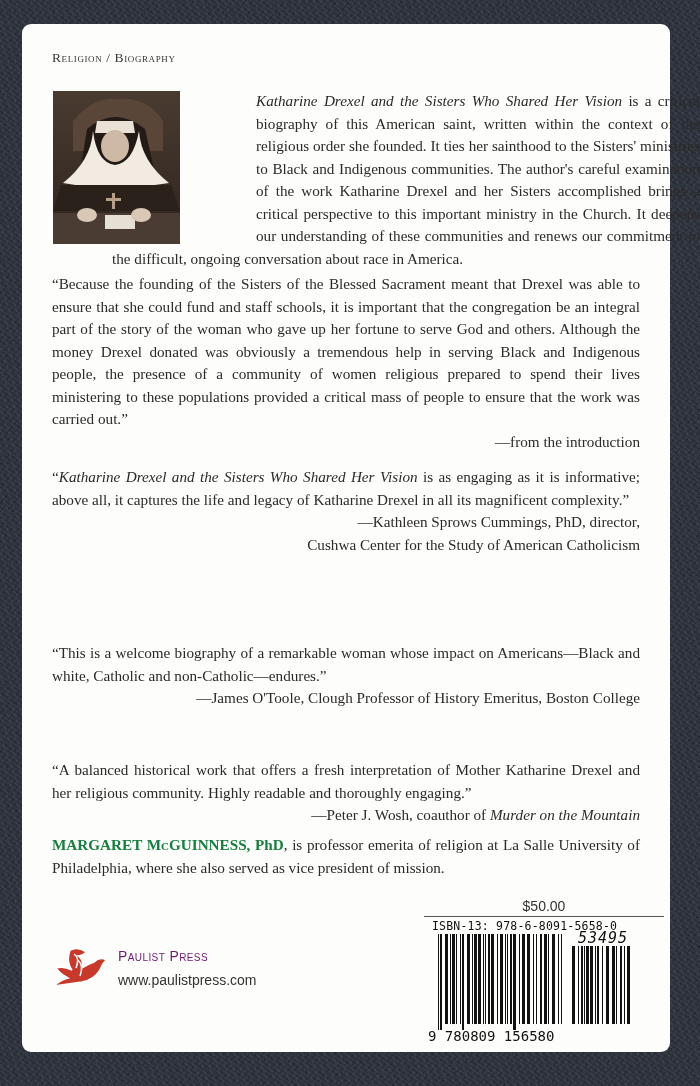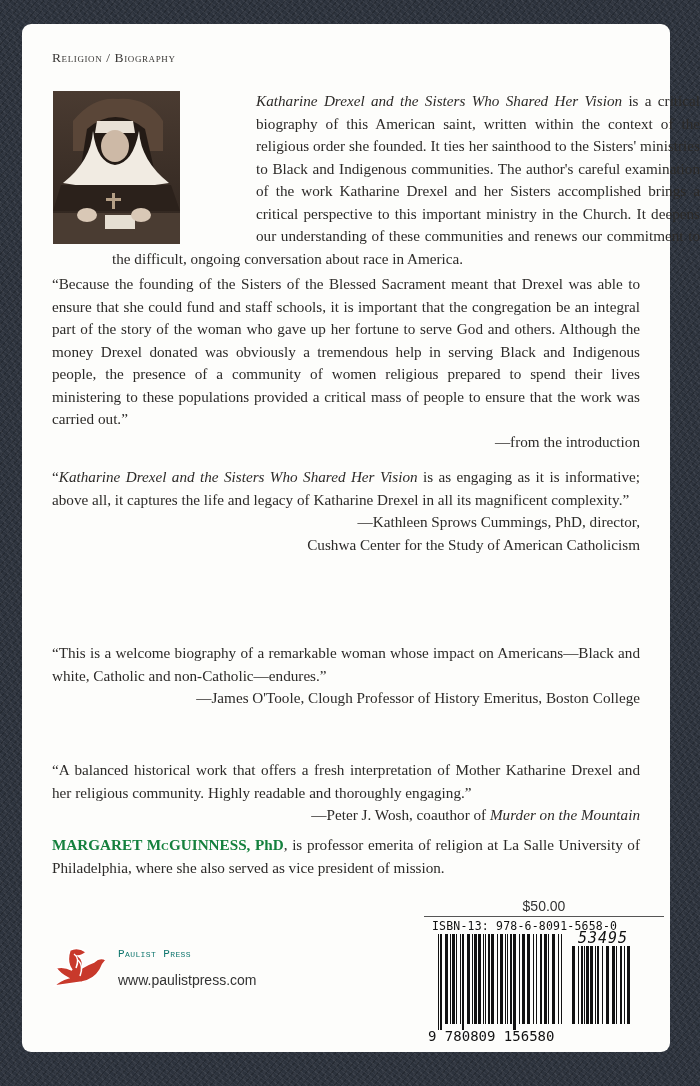--- a/index.html
+++ b/index.html
@@ -36,22 +36,22 @@
     .q2 { left: 30px; top: 442px; width: 588px; }
     .q3 { left: 30px; top: 618px; width: 588px; }
     .q4 { left: 30px; top: 735px; width: 588px; }
     .attr { text-align: right; display: block; }
     .bio { left: 30px; top: 810px; width: 588px; }
     .author-name { color: #15803d; font-weight: bold; }
     .author-name .sc { font-variant: small-caps; }
     i { font-style: italic; }
     .logo { left: 26px; top: 922px; width: 62px; height: 44px; }
     .publisher-name {
-      left: 96px; top: 924px; font-family: Liberation Mono, monospace;
-      font-size: 11px; font-variant: small-caps; letter-spacing: 0.4px; color: #0f766e;
+      left: 96px; top: 924px; font-family: Liberation Sans, sans-serif;
+      font-size: 14px; font-variant: small-caps; letter-spacing: 0.4px; color: #701a75;
     }
     .publisher-url {
       left: 96px; top: 948px; font-family: "Liberation Sans", "DejaVu Sans", sans-serif;
       font-size: 14px; color: #333;
     }
     .price {
       left: 402px; top: 874px; width: 240px; text-align: center;
       font-family: "Liberation Sans", "DejaVu Sans", sans-serif; font-size: 14px; color: #333;
     }
     .price-rule { left: 402px; top: 892px; width: 240px; height: 1px; background: #555; }

